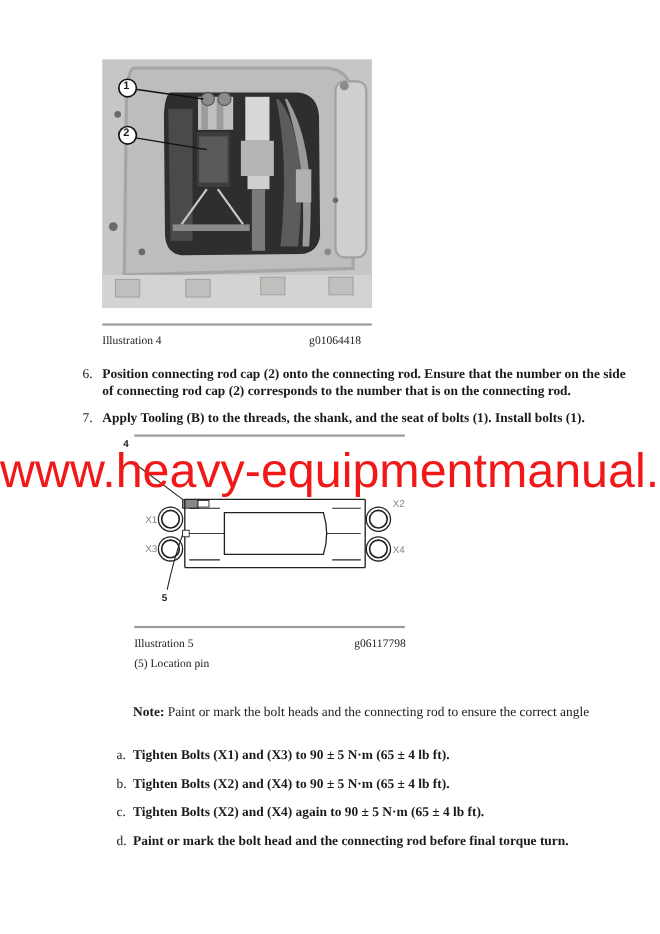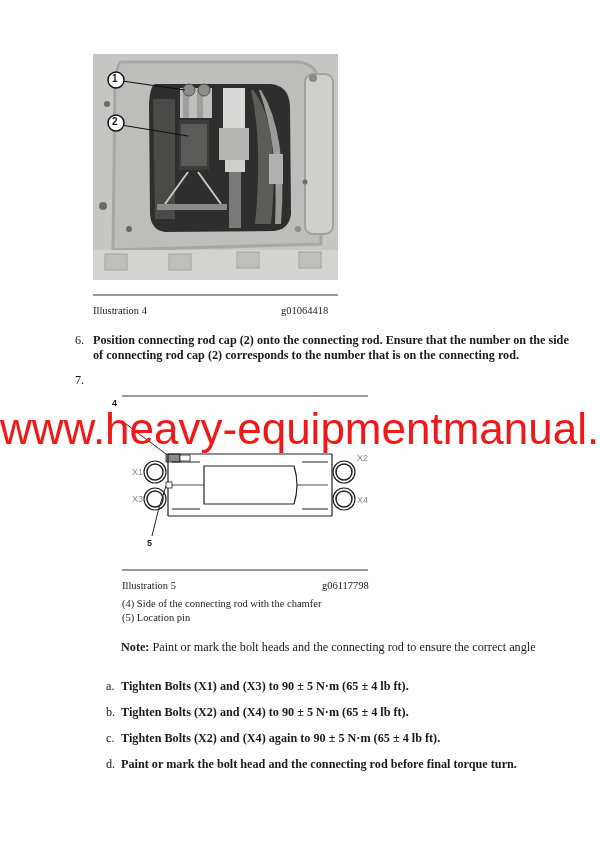--- a/index.html
+++ b/index.html
@@ -84,20 +84,21 @@
 <span class="abs cap" style="left:93px;top:305px;">Illustration 4</span>
 <span class="abs cap" style="left:281px;top:305px;">g01064418</span>
 
 <div class="abs step" style="left:75px;top:332px;width:480px;height:34px;">
   <span class="num">6.</span>
   <span class="txt" style="top:0;">Position connecting rod cap (2) onto the connecting rod. Ensure that the number on the side</span>
   <span class="txt" style="top:15px;">of connecting rod cap (2) corresponds to the number that is on the connecting rod.</span>
 </div>
 <div class="abs step" style="left:75px;top:372px;width:480px;height:16px;">
   <span class="num">7.</span>
+  <span class="txt" style="top:0;">Apply Tooling (B) to the threads, the shank, and the seat of bolts (1). Install bolts (1).</span>
 </div>
 
 <div class="abs rule" style="left:122px;top:395px;width:246px;"></div>
 
 <div class="abs diagram">
   <svg width="246" height="160" viewBox="0 0 246 160" xmlns="http://www.w3.org/2000/svg">
 
     <line x1="-12" y1="14" x2="44" y2="56" stroke="#222" stroke-width="1"></line>
 
     <rect x="44" y="56" width="14" height="8" fill="#888" stroke="#222" stroke-width="0.8"></rect>
@@ -137,21 +138,20 @@
   <span class="abs" style="left:235px;top:97px;font:9px 'Liberation Sans',sans-serif;color:#888;">X4</span>
 </div>
 
 <div class="abs watermark">www.heavy-equipmentmanual.com</div>
 
 <div class="abs rule" style="left:122px;top:569px;width:246px;"></div>
 <span class="abs cap" style="left:122px;top:580px;">Illustration 5</span>
 <span class="abs cap" style="left:322px;top:580px;">g06117798</span>
 
 <div class="abs legend" style="left:122px;top:597px;">
-  <div>(4) Side of the connecting rod with the chamfer</div>
   <div>(5) Location pin</div>
 </div>
 
 <div class="abs note" style="left:121px;top:639px;width:440px;">
   <div style="white-space:nowrap;"><b>Note:</b><span> Paint or mark the bolt heads and the connecting rod to ensure the correct angle</span></div>
 </div>
 
 <div class="abs step" style="left:106px;top:678px;width:460px;height:16px;">
   <span class="num">a.</span>
   <span class="txt" style="left:15px;">Tighten Bolts (X1) and (X3) to 90 ± 5 N·m (65 ± 4 lb ft).</span>

